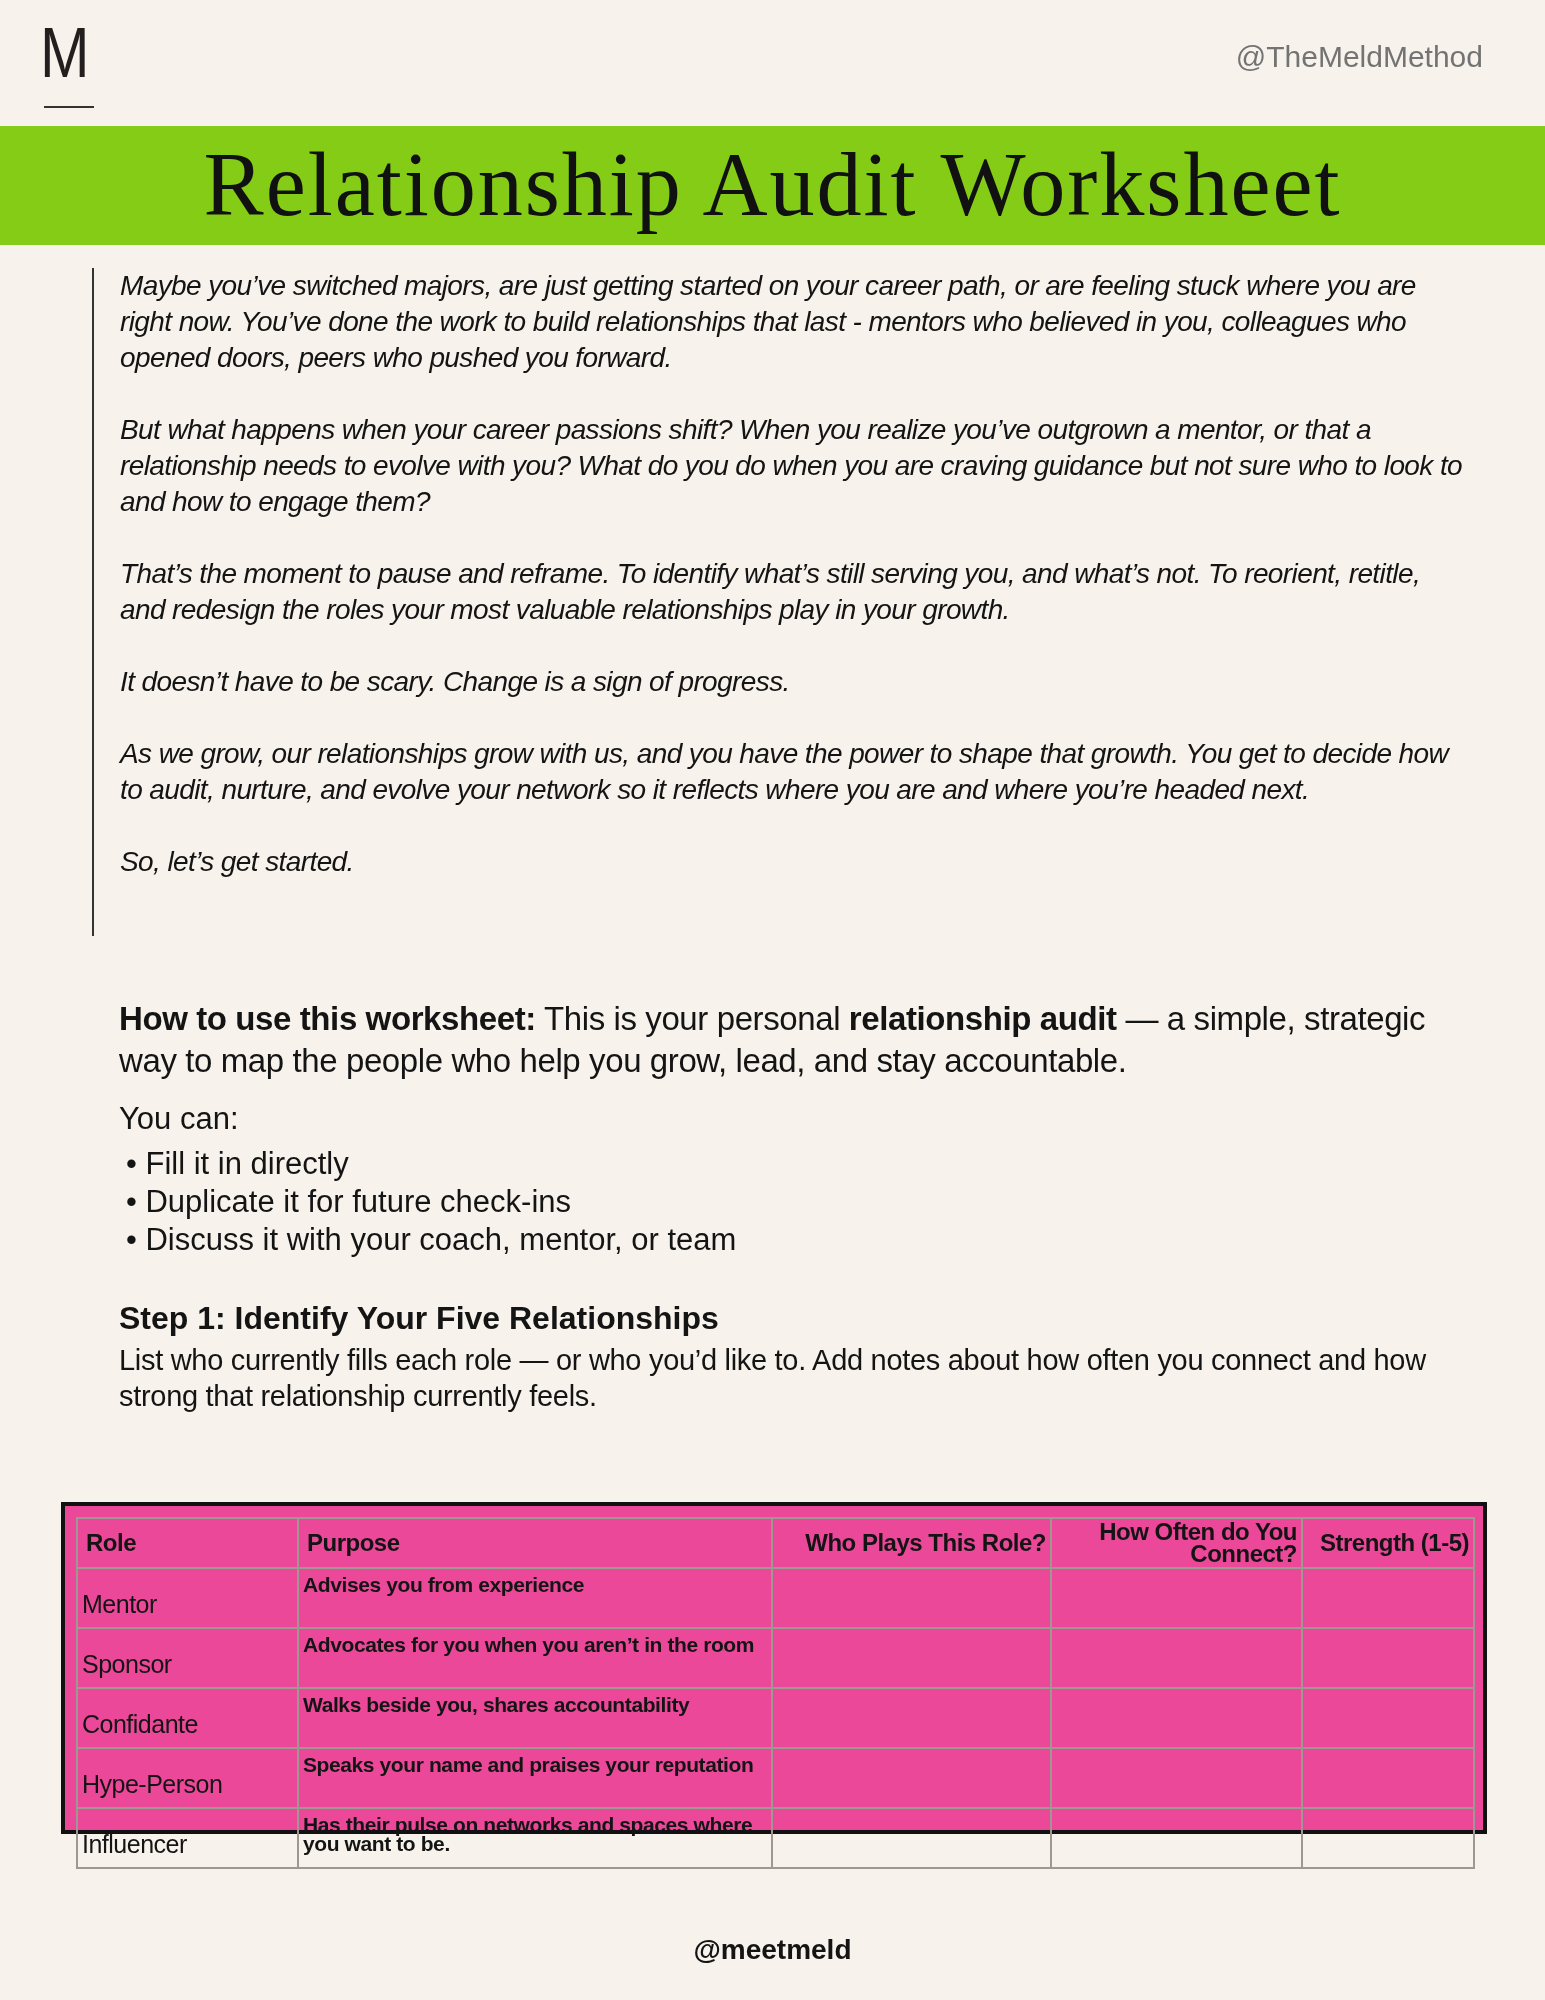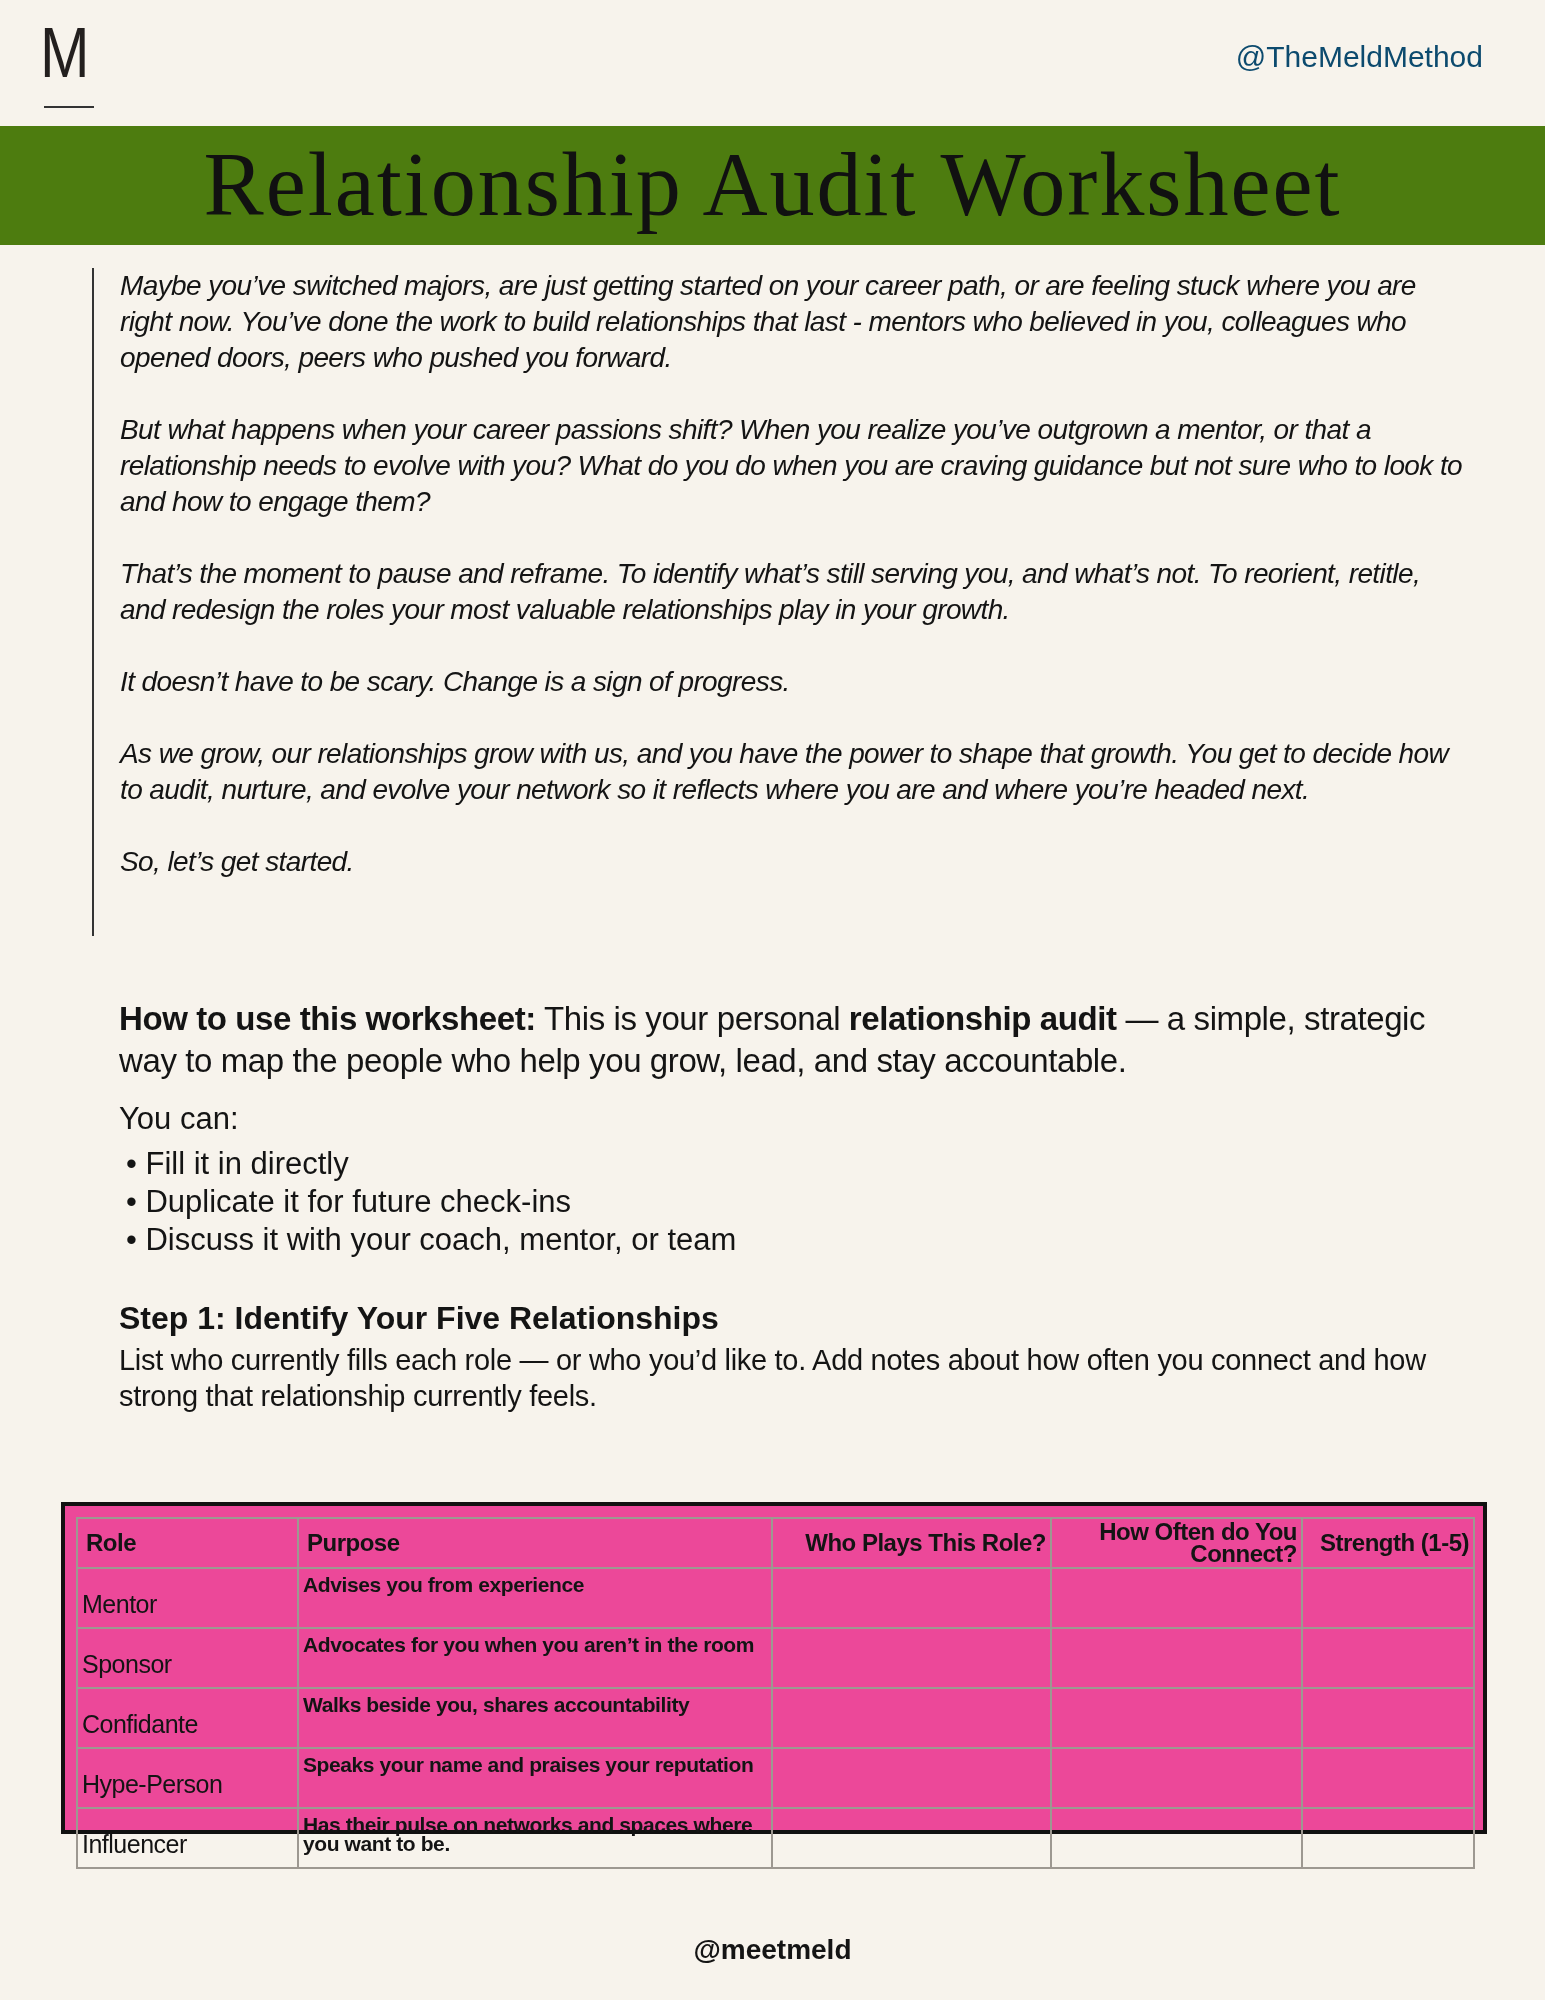--- a/index.html
+++ b/index.html
@@ -8,25 +8,25 @@
     background: #f7f3ec; color: #141414;
     font-family: "Liberation Sans", sans-serif;
   }
   .logo { position: absolute; left: 40px; top: 18px; width: 56px; height: 74px; }
   .logo .letter {
     font-family: "Liberation Sans", sans-serif; font-size: 70px; line-height: 70px;
     color: #231f1e; transform: scaleX(0.85); transform-origin: left top; display: block;
   }
   .logo .underline { position: absolute; left: 4px; top: 88px; width: 50px; height: 2px; background: #333; }
   .handle-top {
-    position: absolute; right: 62px; top: 40px; font-size: 30px; color: #0c4a6e;
+    position: absolute; right: 62px; top: 40px; font-size: 30px; color: #737373;
   }
   .title-band {
     position: absolute; left: 0; top: 126px; width: 1545px; height: 119px;
-    background: #4d7c0f;
+    background: #84cc16;
   }
   .title {
     position: absolute; left: 0; right: 0; top: 8px; text-align: center;
     font-family: "Liberation Serif", serif; font-size: 92px; line-height: 100px;
     letter-spacing: 2px; color: #111;
     transform: scaleX(0.98);
   }
   .intro {
     position: absolute; left: 92px; top: 268px; width: 1380px; height: 668px;
     border-left: 2px solid #333;

